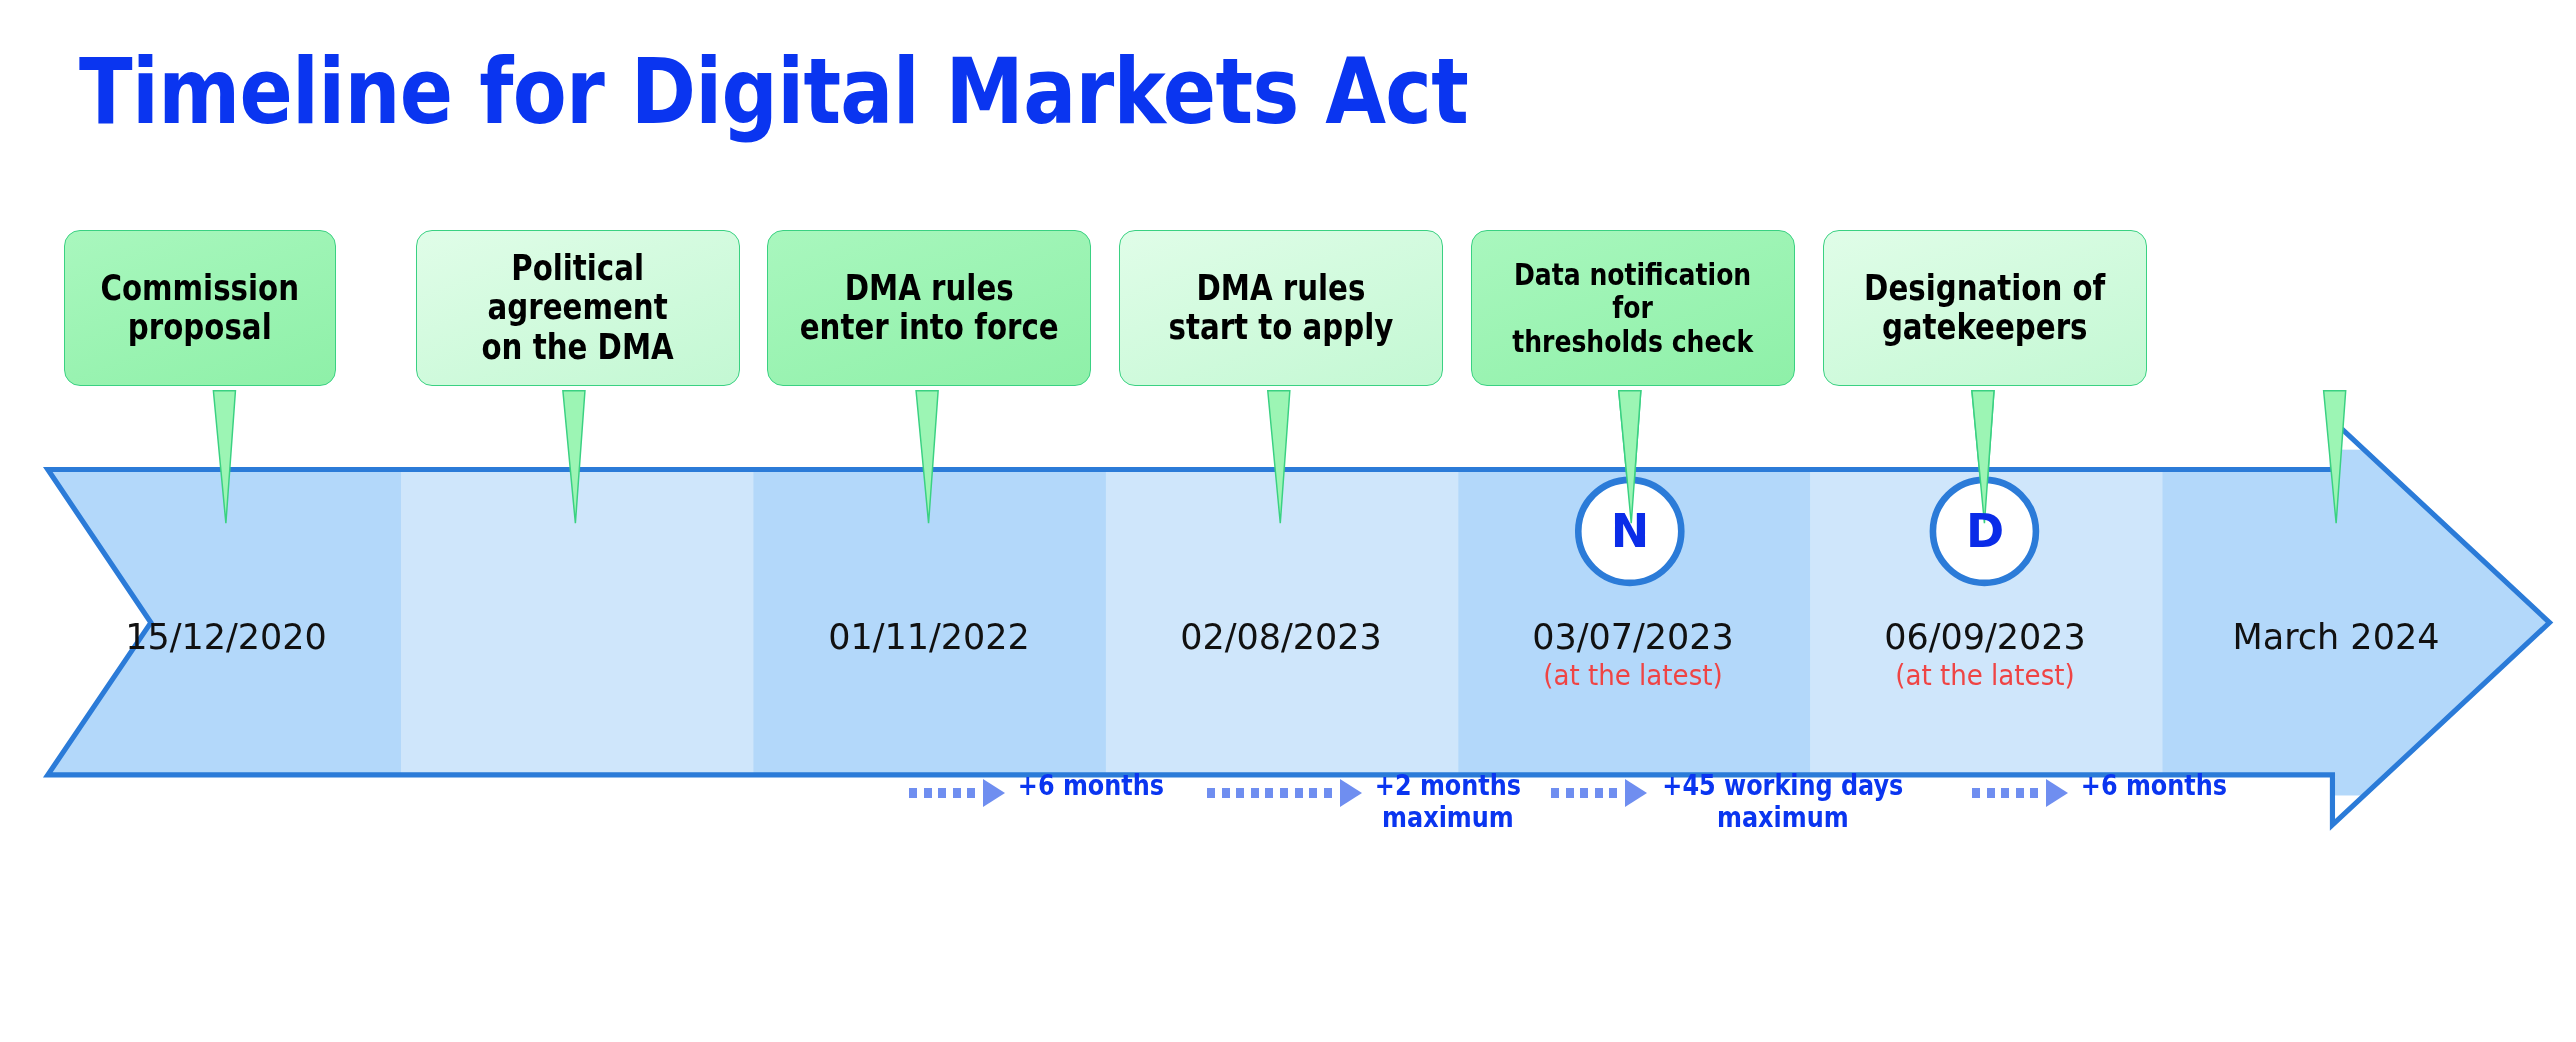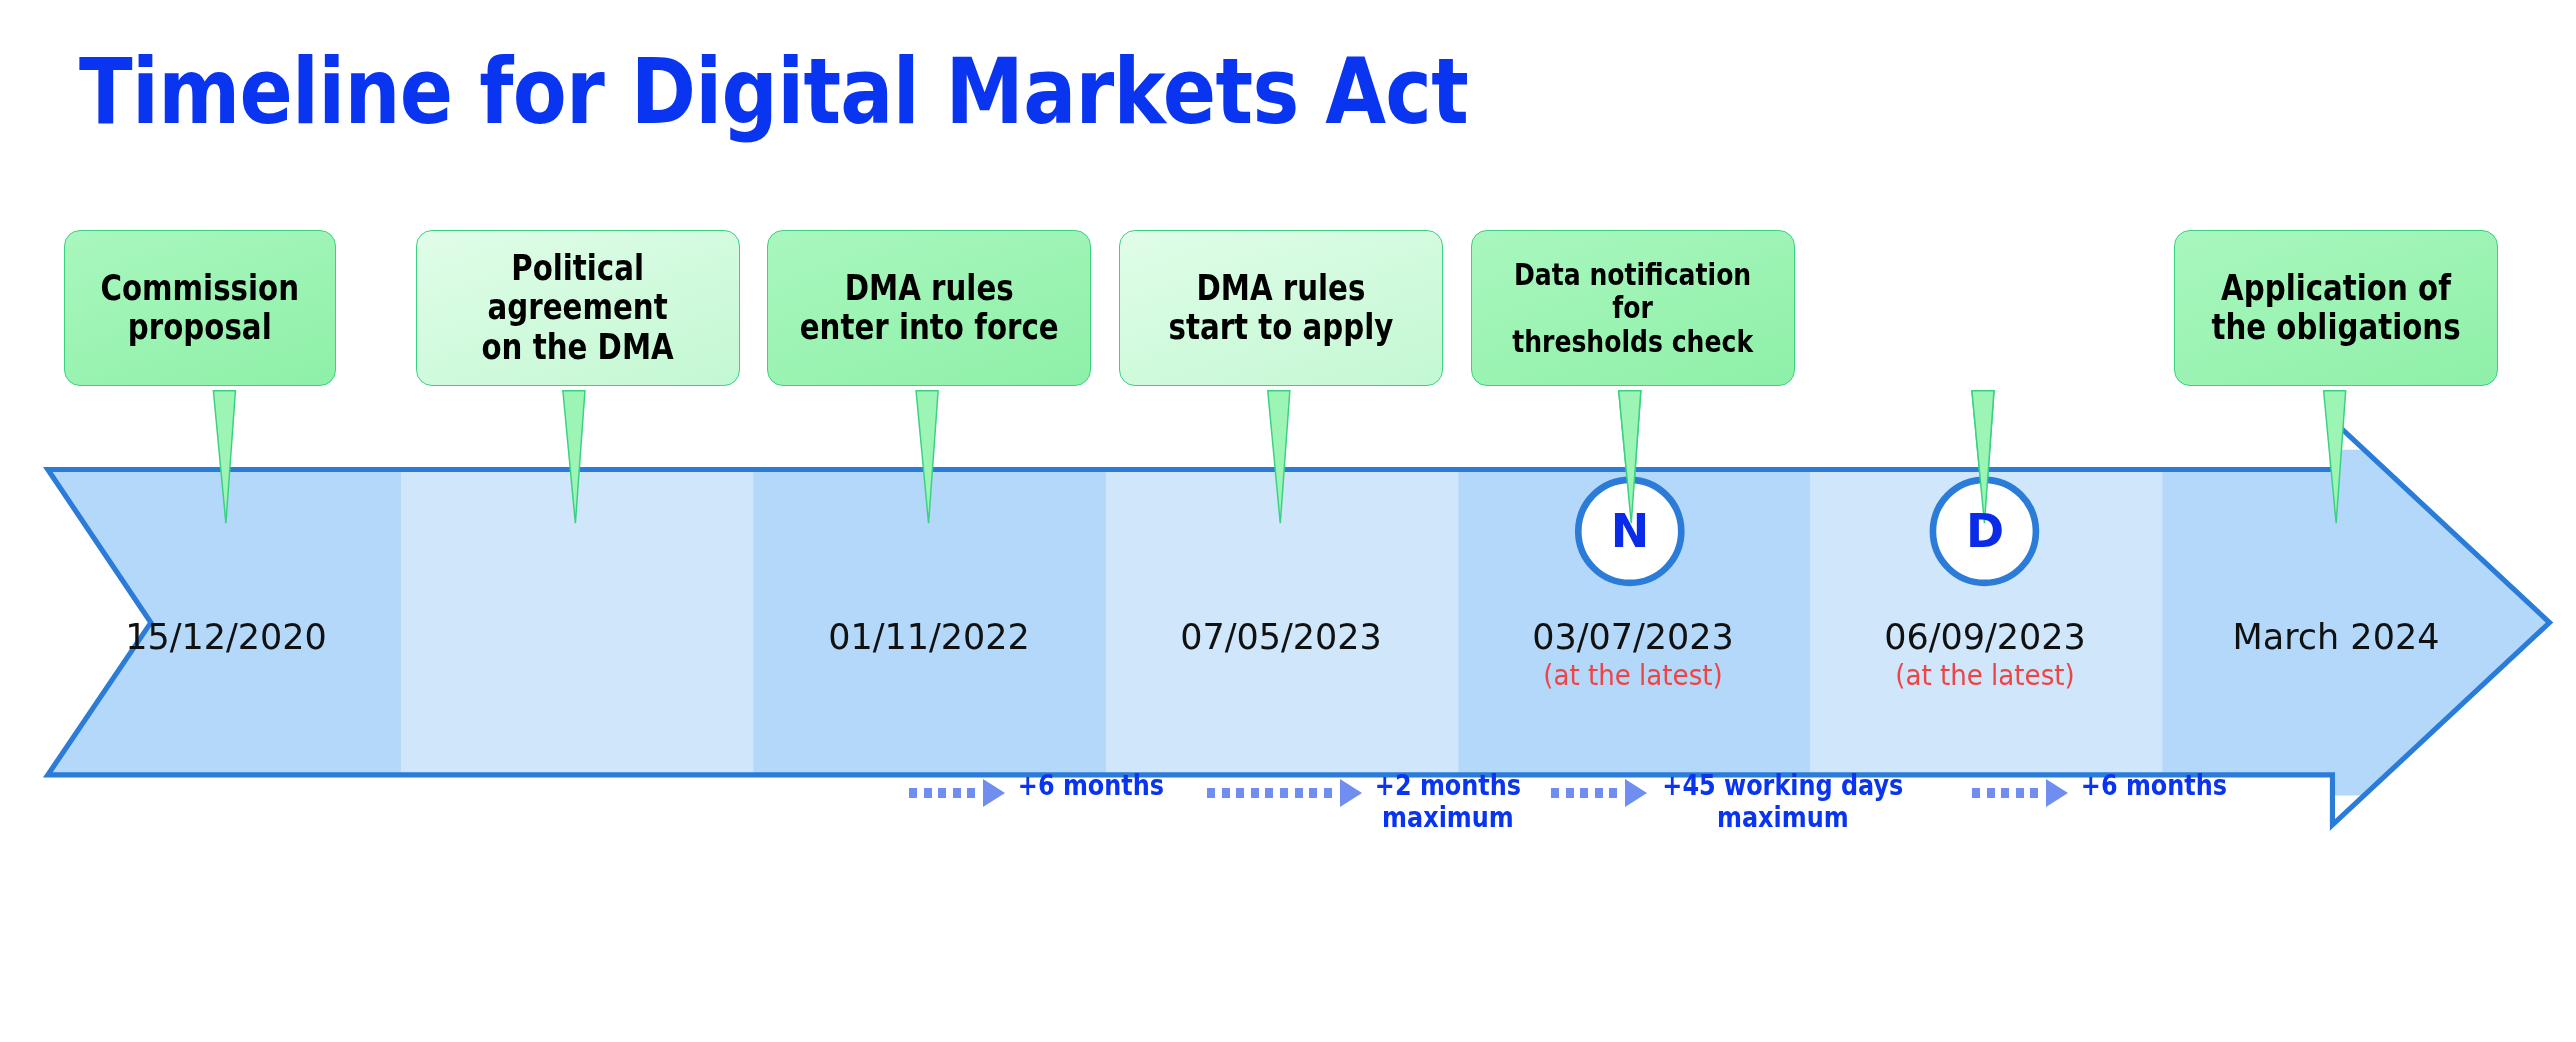--- a/index.html
+++ b/index.html
@@ -190,36 +190,36 @@
   </div>
 
   <div class="callout light" style="left:1119px; top:222px; width:324px; height:156px;">
     <span class="ctext"><span>DMA rules</span><br><span>start to apply</span></span>
   </div>
 
   <div class="callout dark small" style="left:1471px; top:222px; width:324px; height:156px;">
     <span class="ctext"><span>Data notification for</span><br><span>thresholds check</span></span>
   </div>
 
-
-  <div class="callout dark" style="left:2174px; top:222px; width:324px; height:156px;">
-    <span class="ctext"><span>Application of</span><br><span>the obligations</span></span>
-  </div>
+  <div class="callout light" style="left:1823px; top:222px; width:324px; height:156px;">
+    <span class="ctext"><span>Designation of</span><br><span>gatekeepers</span></span>
+  </div>
+
 
   <div class="datelabel" style="left:64px; top:611px; width:324px;">
     <span>15/12/2020</span>
   </div>
 
 
   <div class="datelabel" style="left:767px; top:611px; width:324px;">
     <span>01/11/2022</span>
   </div>
 
   <div class="datelabel" style="left:1119px; top:611px; width:324px;">
-    <span>07/05/2023</span>
+    <span>02/08/2023</span>
   </div>
 
   <div class="datelabel" style="left:1471px; top:611px; width:324px;">
     <span>03/07/2023</span>
     <span class="sub">(at the latest)</span>
   </div>
 
   <div class="datelabel" style="left:1823px; top:611px; width:324px;">
     <span>06/09/2023</span>
     <span class="sub">(at the latest)</span>

